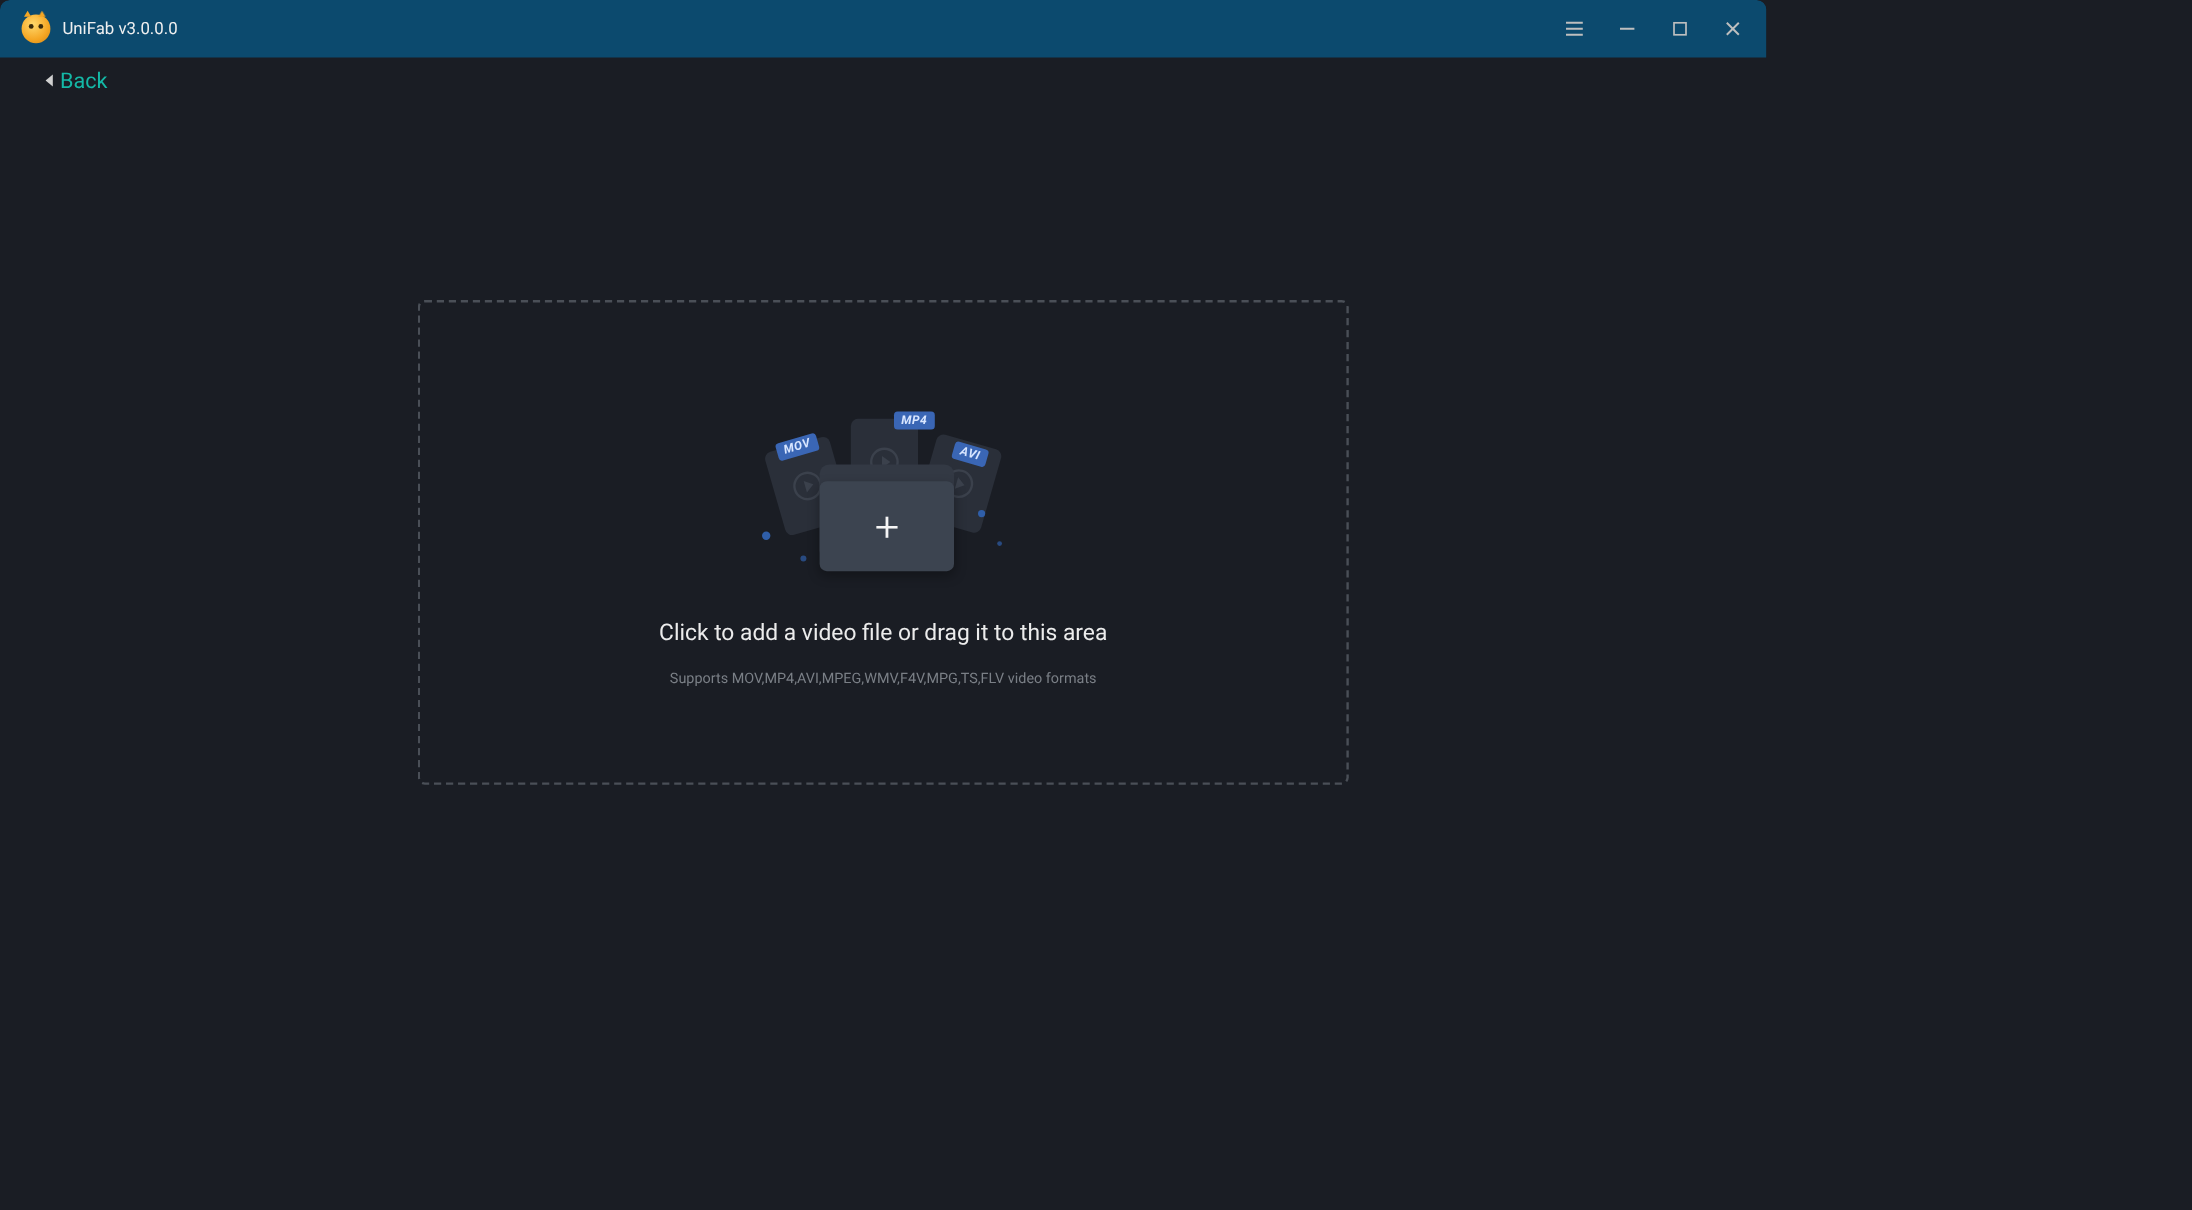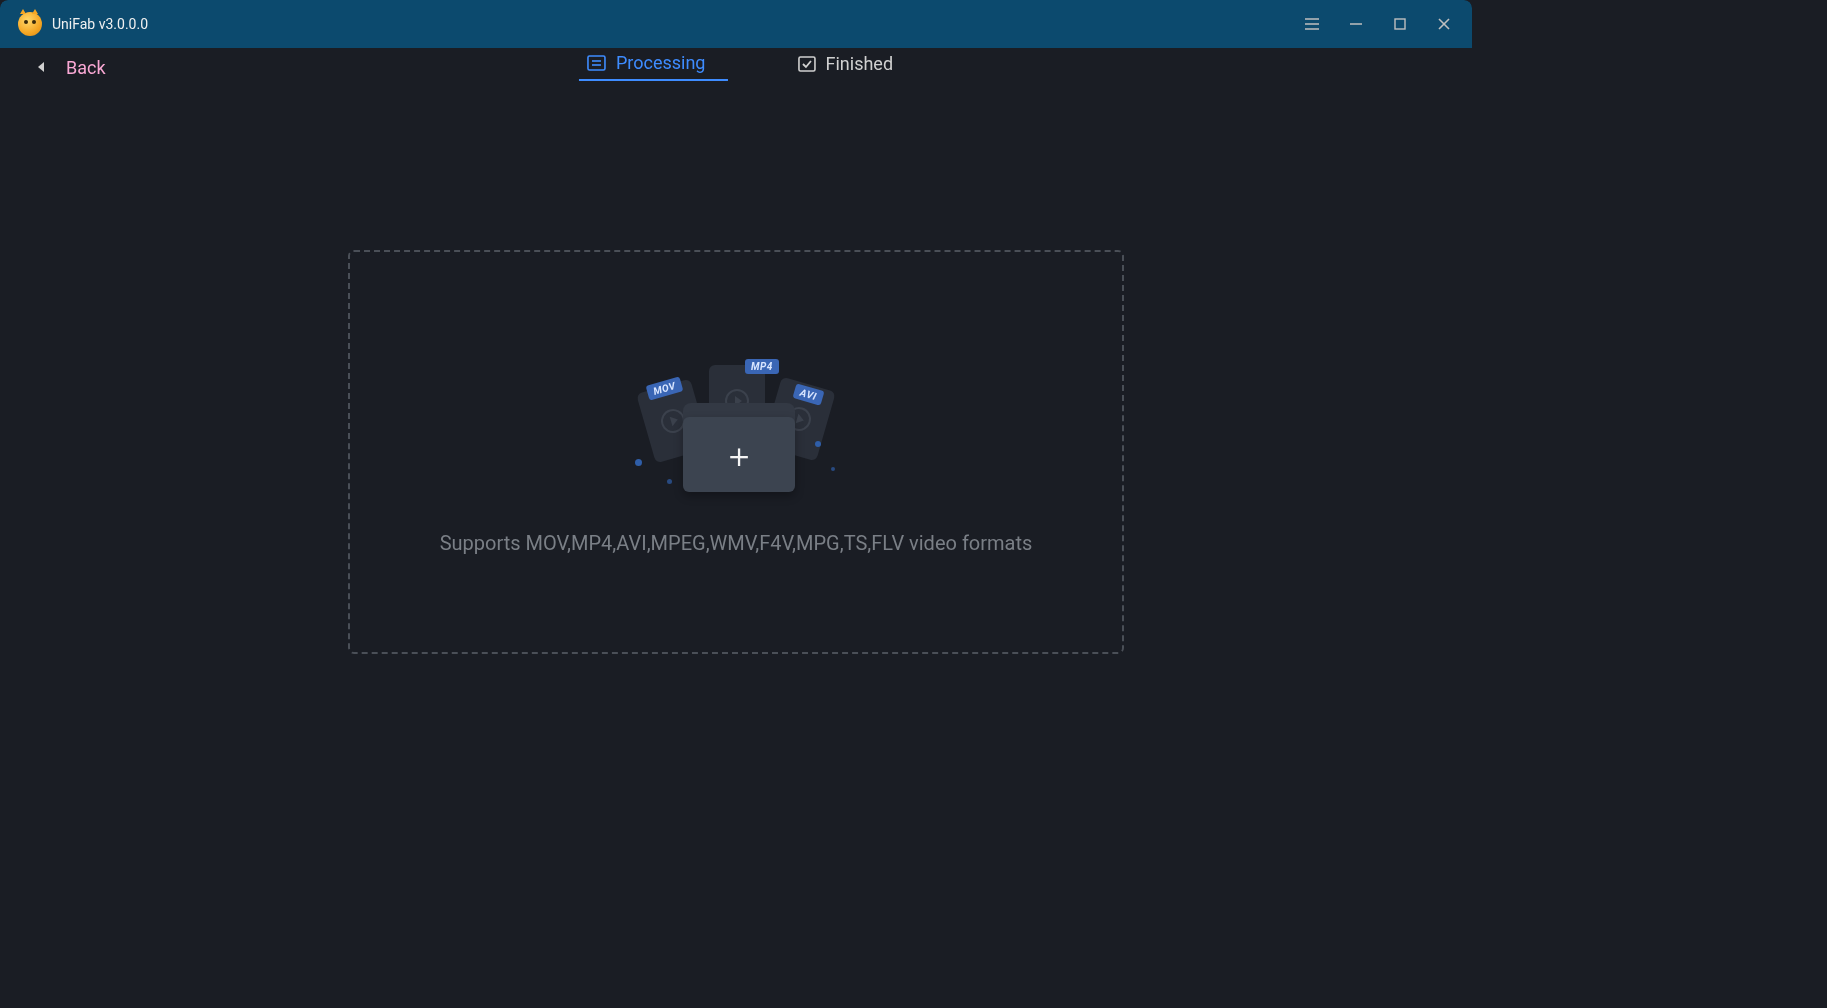--- a/index.html
+++ b/index.html
@@ -83,22 +83,22 @@
     .nav-bar {
       height: 38px;
       display: flex;
       align-items: center;
       padding: 0 38px;
       position: relative;
     }
     .back-btn {
       display: flex;
       align-items: center;
-      gap: 22px;
-      color: #f9a8d4;
+      gap: 6px;
+      color: #14b8a6;
       font-size: 18px;
       cursor: pointer;
     }
     .back-btn .tri {
       width: 0; height: 0;
       border-top: 5px solid transparent;
       border-bottom: 5px solid transparent;
       border-right: 6px solid #d0d0d0;
     }
     .tabs {
@@ -230,21 +230,21 @@
     .dot3 { width:6px;height:6px; right:20px; top:92px; }
     .dot4 { width:4px;height:4px; right:6px; top:118px; opacity:.7;}
 
     .drop-title {
       color: #ececec;
       font-size: 19px;
       margin-bottom: 20px;
     }
     .drop-sub {
       color: #7a7f86;
-      font-size: 20px;
+      font-size: 12px;
     }
   </style>
 </head>
 <body>
 
 <div class="title-bar">
   <div class="title-left">
     <div class="app-logo"></div>
     <div class="app-title">UniFab v3.0.0.0</div>
   </div>
@@ -272,37 +272,20 @@
           <line x1="12" y1="2" x2="2" y2="12" stroke="#bfbfbf" stroke-width="1.6"></line>
         </svg>
     </div>
   </div>
 </div>
 
 <div class="nav-bar">
   <div class="back-btn">
     <span class="tri"></span>
     <span>Back</span>
-  </div>
-  <div class="tabs">
-    <div class="tab active">
-      <svg width="19" height="16" viewBox="0 0 19 16">
-        <rect x="1" y="1" width="17" height="14" rx="1.5" fill="none" stroke="#3e8cff" stroke-width="1.6"></rect>
-        <line x1="5" y1="6" x2="14" y2="6" stroke="#3e8cff" stroke-width="1.6"></line>
-        <line x1="5" y1="10" x2="14" y2="10" stroke="#3e8cff" stroke-width="1.6"></line>
-      </svg>
-      <span>Processing</span>
-    </div>
-    <div class="tab">
-      <svg width="18" height="16" viewBox="0 0 18 16">
-        <rect x="1" y="1" width="16" height="14" rx="1.5" fill="none" stroke="#d0d0d0" stroke-width="1.6"></rect>
-        <polyline points="5,8 8,11 13,5" fill="none" stroke="#d0d0d0" stroke-width="1.8"></polyline>
-      </svg>
-      <span>Finished</span>
-    </div>
   </div>
 </div>
 
 <div class="content">
   <div class="dropzone">
     <div class="drop-illustration">
       <div class="card card-left">
           <div class="play"></div>
         </div>
       <div class="card card-mid">
@@ -316,15 +299,16 @@
       <div class="tag tag-avi">AVI</div>
       <div class="folder-back"></div>
       <div class="folder-front">
           <span class="plus">＋</span>
         </div>
       <div class="dot dot1"></div>
       <div class="dot dot2"></div>
       <div class="dot dot3"></div>
       <div class="dot dot4"></div>
     </div>
+    <div class="drop-title">Click to add a video file or drag it to this area</div>
     <div class="drop-sub">Supports MOV,MP4,AVI,MPEG,WMV,F4V,MPG,TS,FLV video formats</div>
   </div>
 </div>
 
 </body></html>

